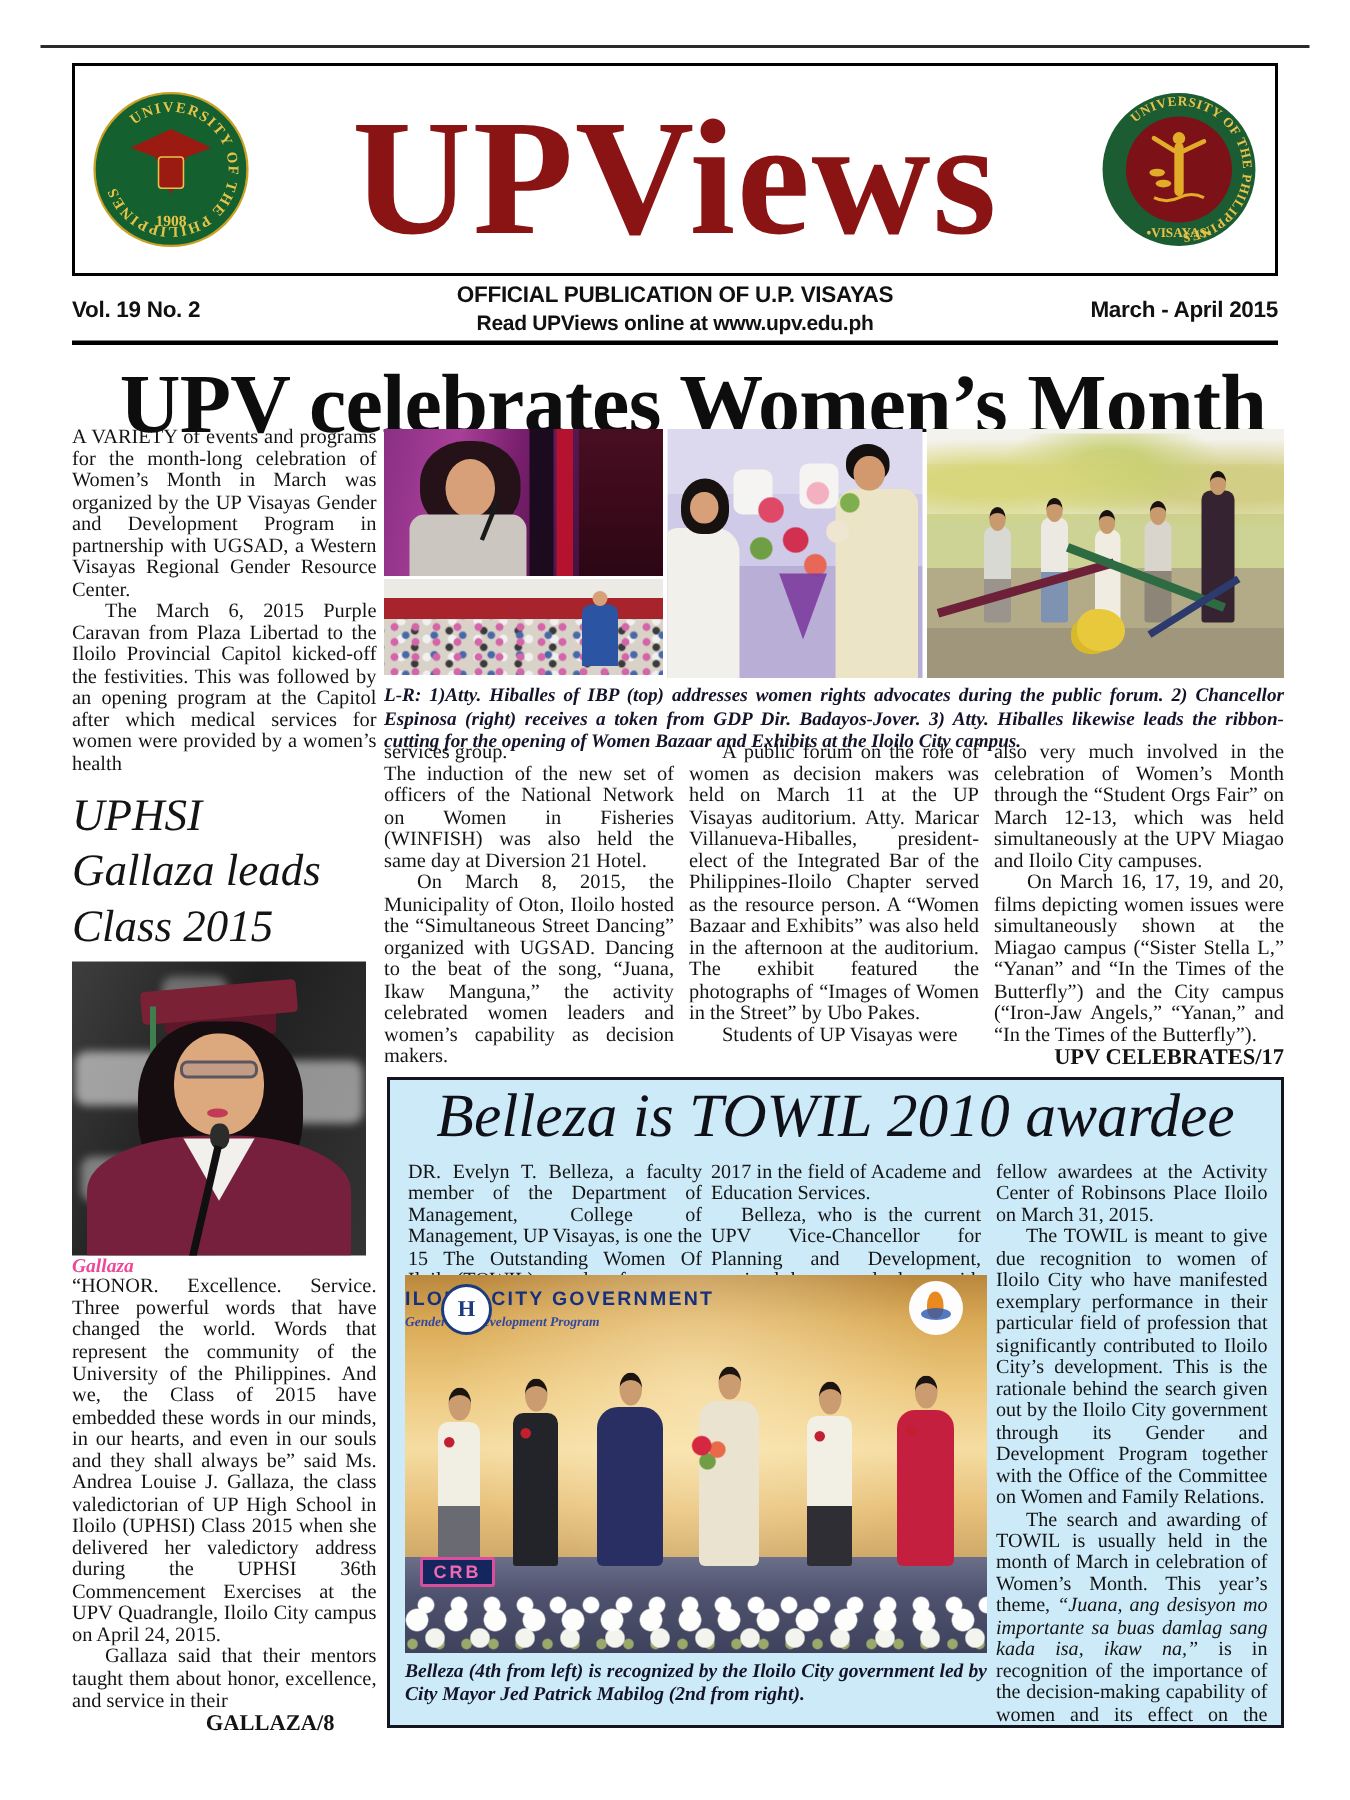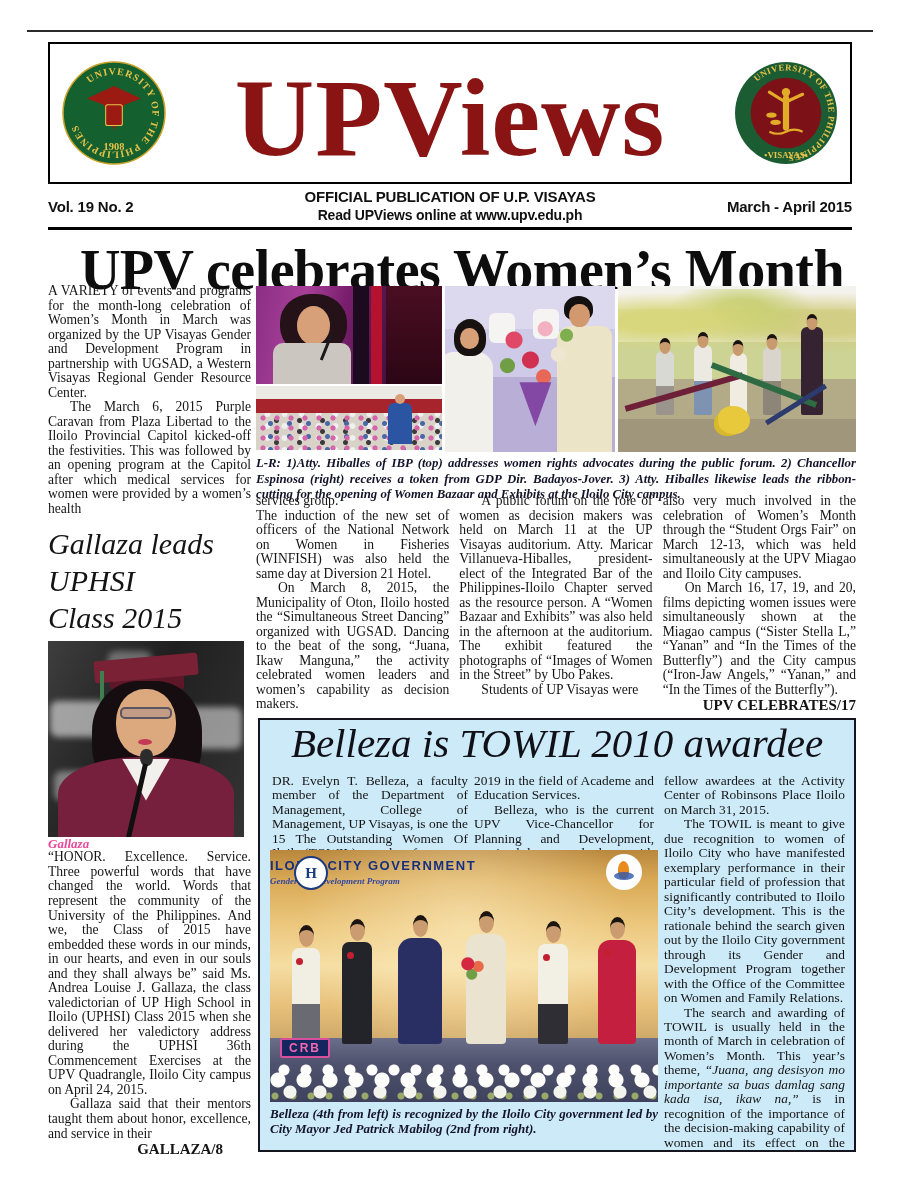--- a/index.html
+++ b/index.html
@@ -250,22 +250,22 @@
     <span class="issue">March - April 2015</span>
   </div>
 
   <h2 class="headline">UPV celebrates Women’s Month</h2>
 
   <section class="col1 bodytext">
     <p>A VARIETY of events and programs for the month-long celebration of Women’s Month in March was organized by the UP Visayas Gender and Development Program in partnership with UGSAD, a Western Visayas Regional Gender Resource Center.</p>
     <p class="indent">The March 6, 2015 Purple Caravan from Plaza Libertad to the Iloilo Provincial Capitol kicked-off the festivities. This was followed by an opening program at the Capitol after which medical services for women were provided by a women’s health</p>
 
     <h3 class="gallaza-head">
+      <div>UPHSI</div>
       <div>Gallaza leads</div>
-      <div>UPHSI</div>
       <div>Class 2015</div>
     </h3>
 
     <div class="gallaza-photo">
       <div class="g-blur g-b1"></div>
       <div class="g-blur g-b2"></div>
       <div class="g-blur g-b3"></div>
       <div class="g-blur g-b4"></div>
       <div class="g-capside"></div>
       <div class="g-cap"></div>
@@ -346,21 +346,21 @@
     </div>
   </section>
 
   <section class="belleza-box">
     <h2 class="b-headline">Belleza is TOWIL 2010 awardee</h2>
 
     <div class="b-col b-colA">
       <p>DR. Evelyn T. Belleza, a faculty member of the Department of Management, College of Management, UP Visayas, is one the 15 The Outstanding Women Of Iloilo (TOWIL) awardees for</p>
     </div>
     <div class="b-col b-colB">
-      <p>2019 in the field of Academe and Education Services.</p>
+      <p>2017 in the field of Academe and Education Services.</p>
       <p class="indent">Belleza, who is the current UPV Vice-Chancellor for Planning and Development, received her award along with her</p>
     </div>
     <div class="b-col b-colC">
       <p>fellow awardees at the Activity Center of Robinsons Place Iloilo on March 31, 2015.</p>
       <p class="indent">The TOWIL is meant to give due recognition to women of Iloilo City who have manifested exemplary performance in their particular field of profession that significantly contributed to Iloilo City’s development. This is  the rationale behind the search given out by the Iloilo City government through its Gender and Development Program together with the Office of the Committee on Women and Family Relations.</p>
       <p class="indent">
         <span>The search and awarding of TOWIL is usually held in the month of March in celebration of Women’s Month.  This year’s theme, </span><span class="em">“Juana, ang desisyon mo importante sa buas damlag sang kada isa, ikaw na,”</span><span> is in recognition of the importance of the decision-making capability of women and its effect on the family. </span><span class="byline">(Lyncen M. Fernandez)</span>
       </p>
     </div>
 

